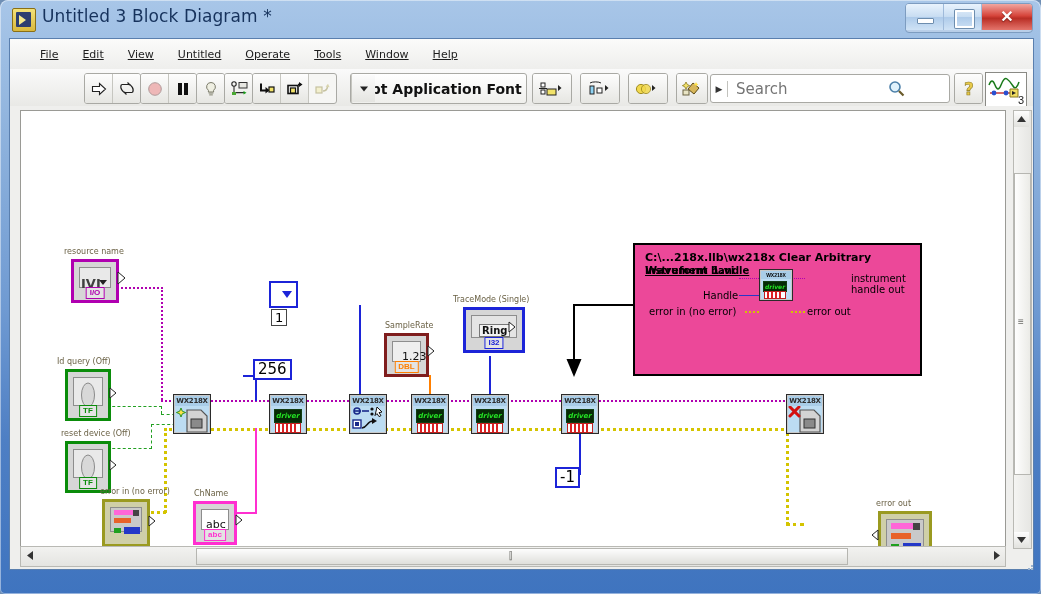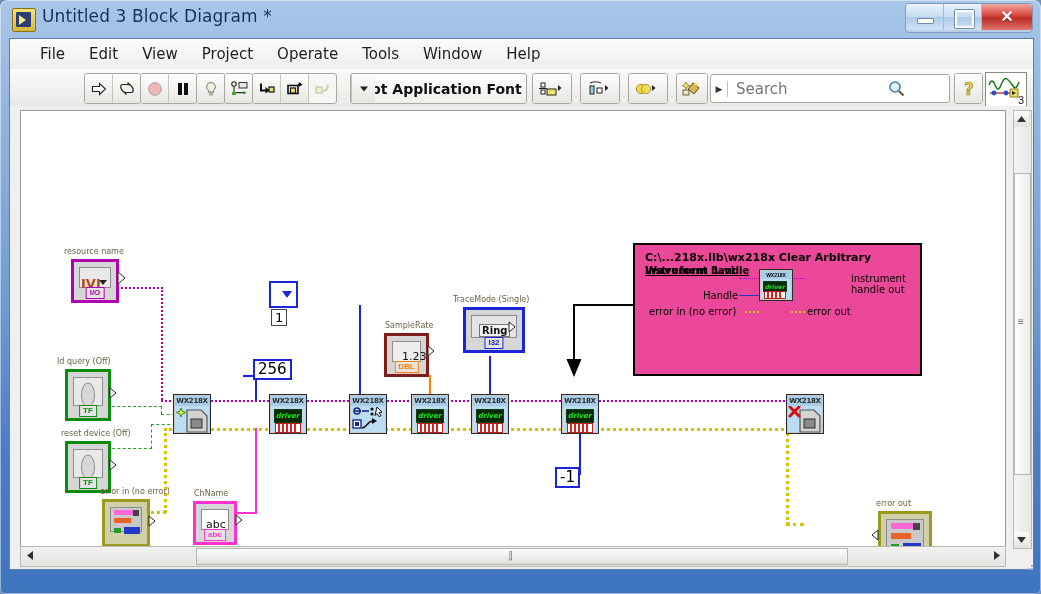--- a/index.html
+++ b/index.html
@@ -34,22 +34,22 @@
     box-shadow:0 0 0 1px #6d8dae;border-radius:1px;}
   .gl-cls{position:absolute;left:0;top:0;width:50px;height:26px;color:#fff;font-size:16px;
     font-weight:bold;line-height:26px;text-align:center;text-shadow:0 1px 1px #7a1810;}
 
   
   .client{position:absolute;left:9px;top:38px;width:1023px;height:530px;background:#f0f0ee;
     border:1px solid #5a7fae;}
 
   .menubar{position:absolute;left:0;top:0;width:1023px;height:30px;
     background:linear-gradient(180deg,#fbfbfa,#eeeeec);border-bottom:1px solid #dcdcd8;display:flex;align-items:center;}
-  .menu{font-size:15px;color:#1d1d1d;padding:3px 12px;cursor:default;
-    font-family:"DejaVu Sans",sans-serif;}
+  .menu{font-size:11px;color:#1d1d1d;padding:3px 12px;cursor:default;
+    font-family:"DejaVu Sans",sans-serif;text-decoration:underline;}
 
   .toolbar{position:absolute;left:0;top:30px;width:1023px;height:37px;
     background:linear-gradient(180deg,#fafafa,#e9e9e6);border-bottom:1px solid #c9c9c4;}
   .tbgrp{position:absolute;top:4px;height:29px;display:flex;align-items:stretch;
     border:1px solid #a9a9a4;border-radius:3px;overflow:hidden;background:#f6f6f4;}
   .tbtn{width:27px;position:relative;border-right:1px solid #c6c6c0;
     background:linear-gradient(180deg,#fdfdfd,#e6e6e2);cursor:pointer;}
   .tbtn:last-child{border-right:none;}
   .tbtn.flat{background:transparent;border-right:none;}
 
@@ -172,21 +172,21 @@
     </div>
   </div>
 
   <div class="client">
 
     <div class="menubar">
       <div style="width:18px"></div>
       <div class="menu">File</div>
       <div class="menu">Edit</div>
       <div class="menu">View</div>
-      <div class="menu">Project</div>
+      <div class="menu">Untitled</div>
       <div class="menu">Operate</div>
       <div class="menu">Tools</div>
       <div class="menu">Window</div>
       <div class="menu">Help</div>
     </div>
 
     <div class="toolbar">
 
       <div class="tbgrp" style="left:74px;">
         <div class="tbtn">
@@ -384,21 +384,21 @@
         <div class="w wv" style="left:408px;top:264px;height:26px;border-left:2px solid #ff7f00;"></div>
 
         <div class="w wv" style="left:468px;top:245px;height:45px;border-left:2px solid #1c24d8;"></div>
 
         <div class="w wv" style="left:558px;top:317px;height:46px;border-left:2px solid #1c24d8;"></div>
         <div class="w wh" style="left:544px;top:362px;width:16px;border-top:2px solid #1c24d8;"></div>
 
         <div class="lbl" style="left:43px;top:136px;">resource name</div>
         <div class="ctrl" style="left:50px;top:148px;width:48px;height:44px;border:3px solid #b000b0;">
           <div class="inner"></div>
-          <div style="position:absolute;left:7px;top:14px;font-size:13px;font-weight:bold;color:#c2410c;font-family:'DejaVu Sans',sans-serif;">IVI</div>
+          <div style="position:absolute;left:7px;top:14px;font-size:13px;font-weight:bold;color:#404040;font-family:'DejaVu Sans',sans-serif;">IVI</div>
           <svg style="position:absolute;right:8px;top:17px" width="9" height="8" viewBox="0 0 9 8">
               <path d="M0 1h8L4 6z" fill="#222"></path>
             </svg>
           <div class="tname" style="color:#b000b0;border:1px solid #b000b0;">I/O</div>
         </div>
         <svg style="position:absolute;left:96px;top:160px" width="10" height="14" viewBox="0 0 10 14">
             <path d="M1 1l7 6-7 6z" fill="#fff" stroke="#222"></path>
           </svg>
 
         <div class="lbl" style="left:36px;top:246px;">Id query (Off)</div>

